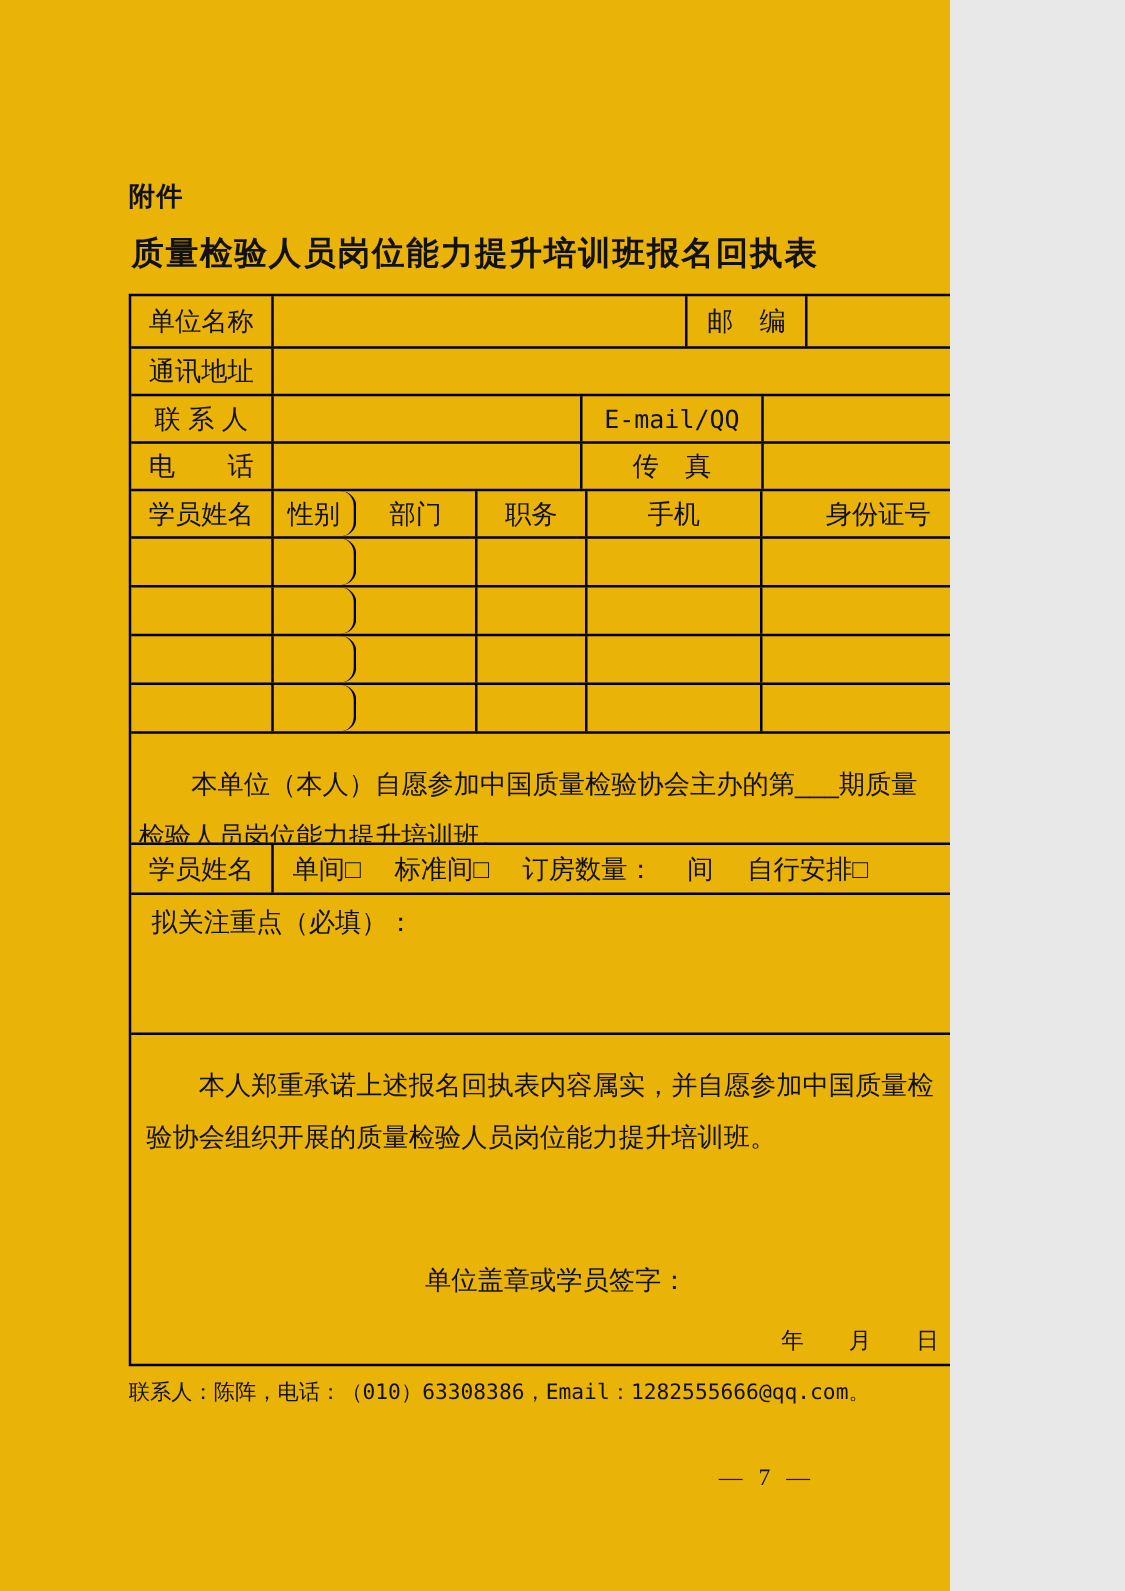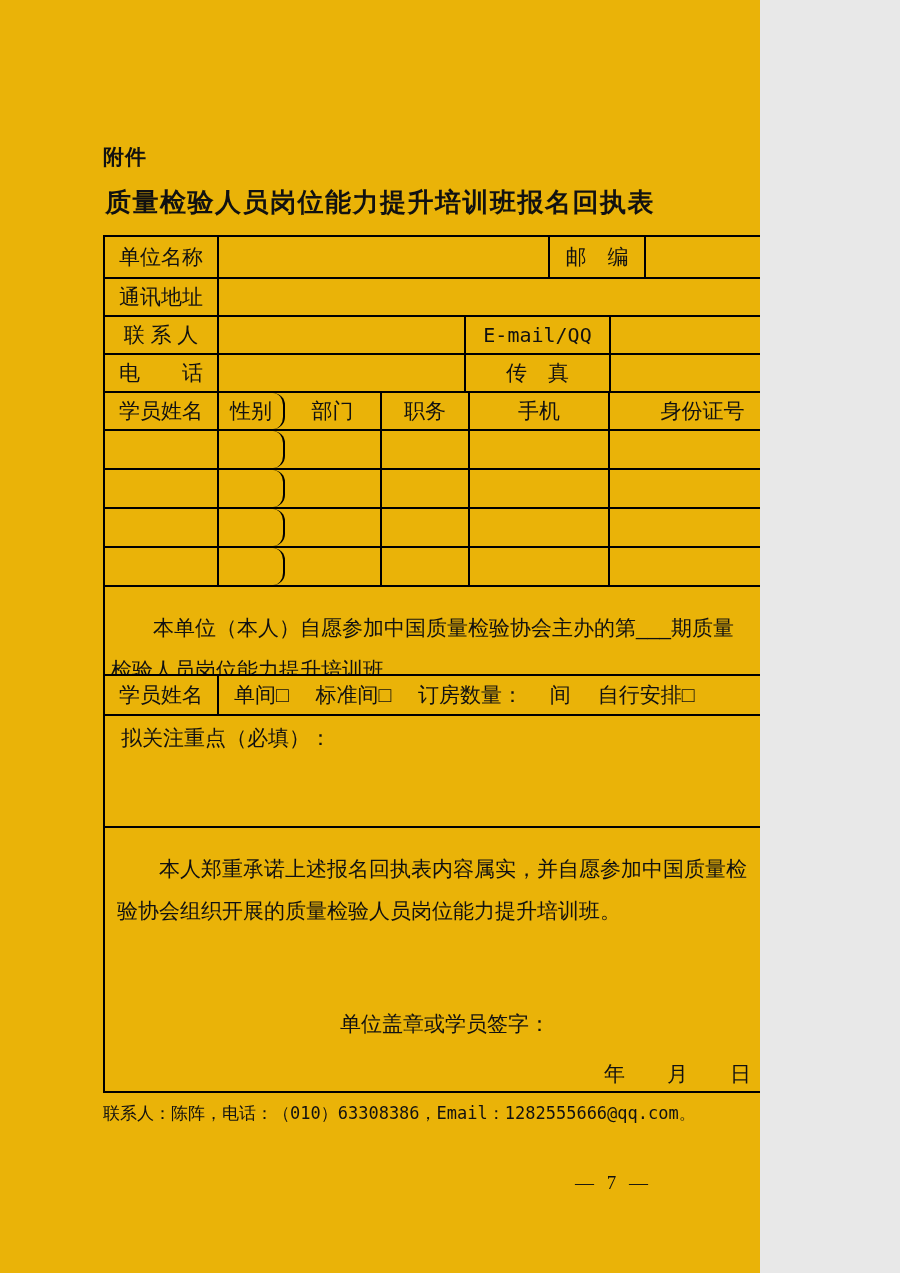--- a/index.html
+++ b/index.html
@@ -45,21 +45,21 @@
   .h42{height:42px;} .h38{height:38px;} .h39{height:39px;}
   .h89{height:89px;} .h40{height:40px;} .h112{height:112px;} .h263{height:263px;}
   .mono{font-family:"DejaVu Sans Mono",monospace;font-size:20px;}
   .para-cell{display:block;padding:20px 6px 0 6px;}
   .para-line1{text-indent:2em;line-height:42px;}
   .para-line2{line-height:42px;}
   .options{padding-left:15px;}
   .commit-cell{display:block;position:relative;padding:0;border-radius:16px;}
   .commit-para{padding:20px 16px 0 12px;}
   .sig-label{position:absolute;left:235px;top:182px;font-size:21px;}
-  .date-line{position:absolute;right:44px;top:232px;font-size:21px;text-align:right;}
+  .date-line{position:absolute;right:44px;top:232px;font-size:18px;text-align:right;}
   .footer-contact{
     position:absolute;left:103px;top:1102px;
     font-size:17px;
     font-family:"DejaVu Sans Mono",monospace;
   }
   .page-number{
     position:absolute;right:108px;top:1172px;
     font-size:19px;font-family:"Liberation Serif",serif;letter-spacing:4px;
   }
 </style>

